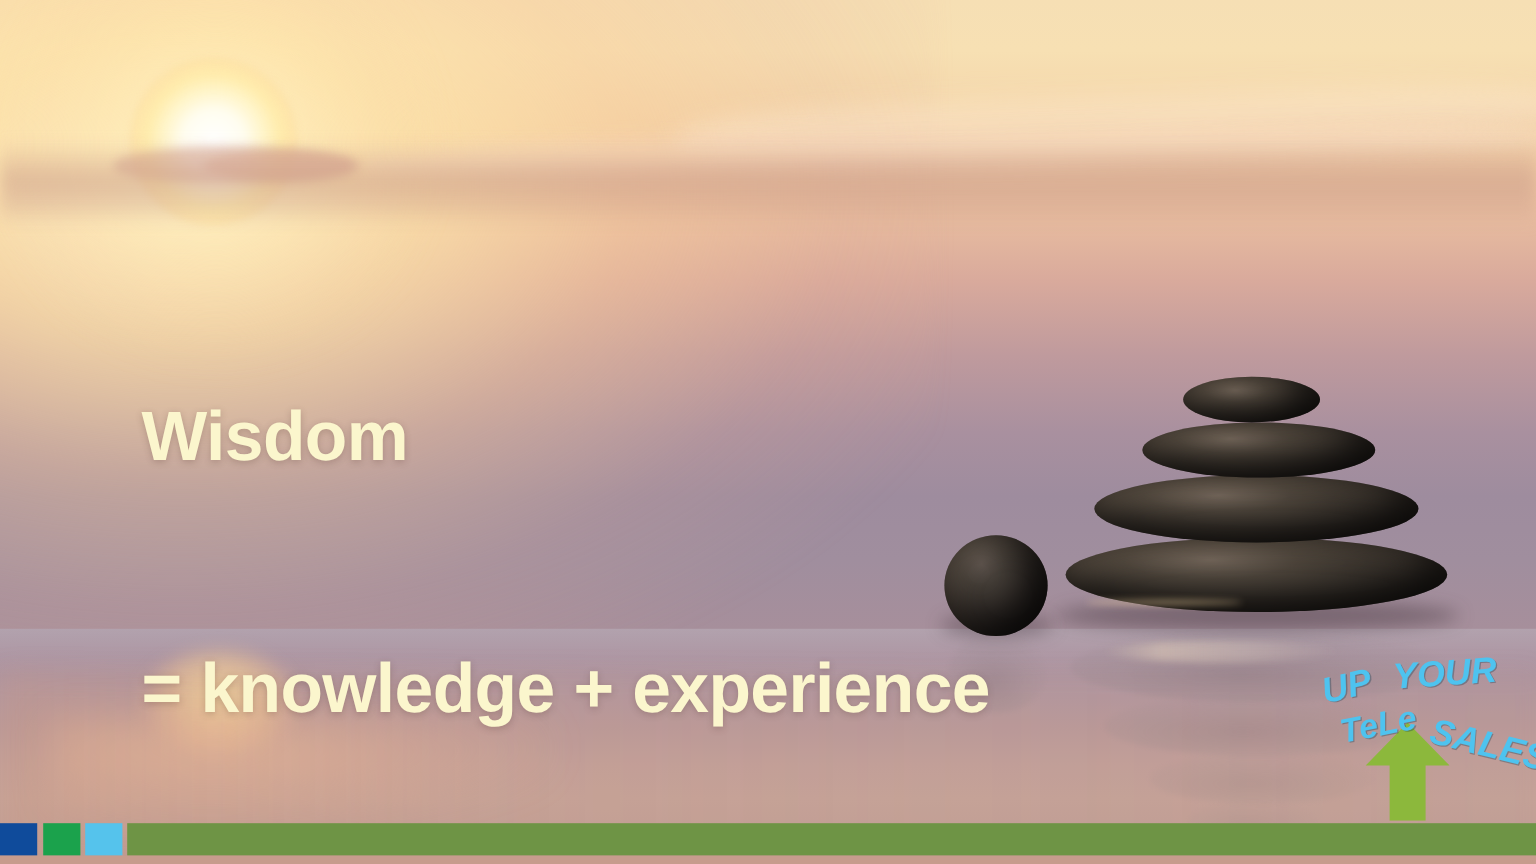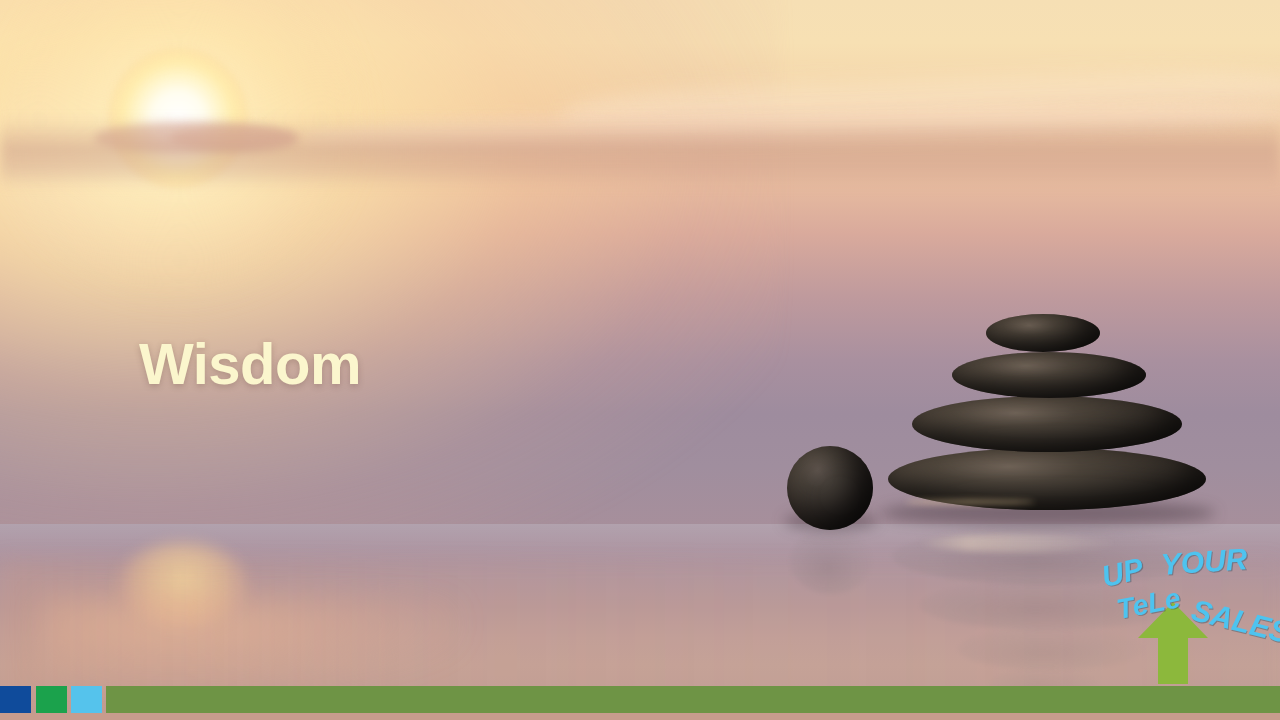--- a/index.html
+++ b/index.html
@@ -270,21 +270,21 @@
     width: 830px;
     color: #fbf6cd;
     font-family: "Liberation Sans", sans-serif;
     font-weight: bold;
     font-size: 58px;
     line-height: 70px;
     letter-spacing: -0.5px;
     text-shadow: 0 2px 6px rgba(80,50,45,0.25);
     white-space: pre;
   }
-  .headline-line { display: block; margin-left: 21px; }
+  .headline-line { display: block; }
 
   
   .logo {
     position: absolute;
     left: 1098px;
     top: 536px;
     width: 176px;
     height: 148px;
   }
   .logo-arrow {
@@ -383,20 +383,21 @@
     <div class="stone" id="stone-third"></div>
     <div class="stone" id="stone-second"></div>
     <div class="stone" id="stone-top"></div>
     <div class="stone" id="stone-sphere"></div>
 
     <div class="rim-light" id="rim-base"></div>
   </div>
 
   <div class="headline">
     <span class="headline-line">Wisdom</span>
+    <span class="headline-line">= knowledge + experience</span>
     
     
   </div>
 
   <div class="logo">
     <svg class="logo-arrow" viewBox="0 0 70 82">
       <polygon points="35,0 70,36 50,36 50,82 20,82 20,36 0,36" fill="#8CB83C"></polygon>
     </svg>
     <div class="logo-text" id="logo-up">UP</div>
     <div class="logo-text" id="logo-your">YOUR</div>

